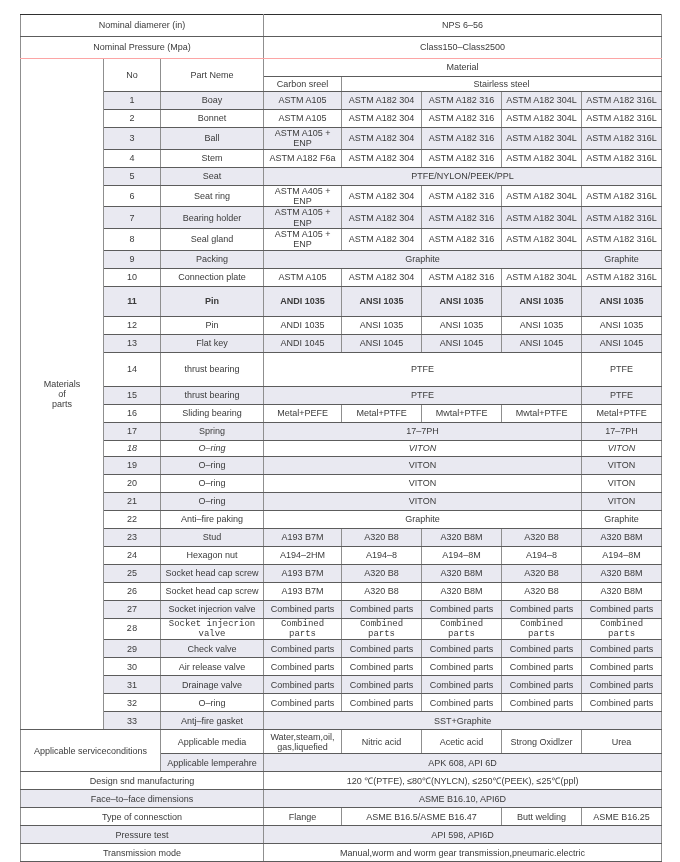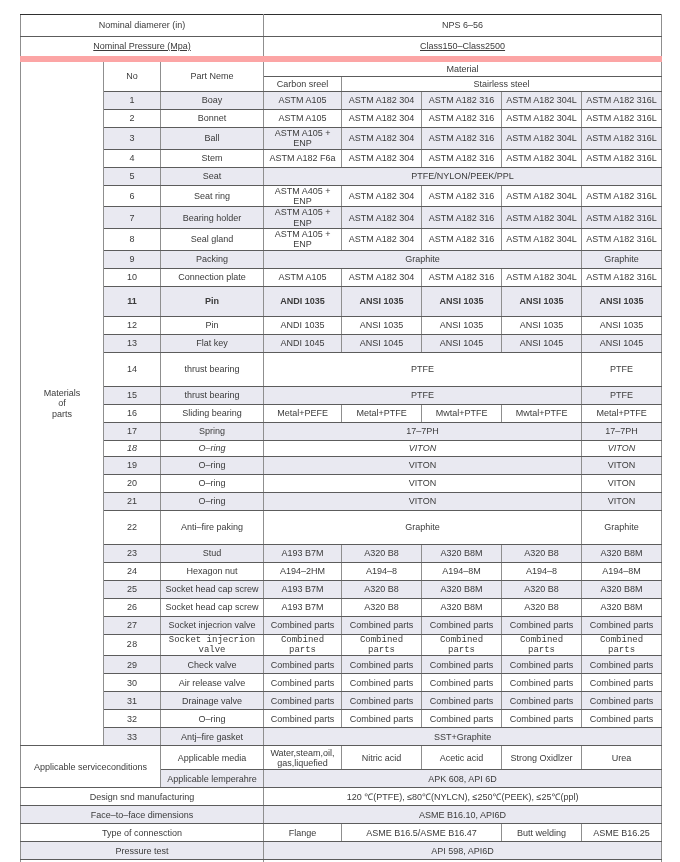--- a/index.html
+++ b/index.html
@@ -20,21 +20,21 @@
     border-top:1px solid #5c5c5c;
     border-bottom:1px solid #5c5c5c;
     font-size:9px;text-align:center;vertical-align:middle;
     padding:0 2px;line-height:1.15;overflow:hidden;
     background:#ffffff;
   }
   tr.alt td{background:#e9e9f1;}
   td.no-l{border-left:none;}
   td.no-r{border-right:none;}
   td.bL2{border-left:2px solid #2f2f2f;}
-  tr.thickb td{border-bottom:6px solid #fca5a5;text-decoration:underline;}
+  tr.thickb td{border-bottom:1px solid #fca5a5;}
   tr.topline td{border-top:1.5px solid #2f2f2f;}
   td.matcell{
     border-right:2px solid #2f2f2f;background:#ffffff;
     font-size:9.5px;white-space:pre-line;line-height:1.5;
     padding-top:36px;
   }
   td.lblc{font-size:9.5px;}
   td.lbll{font-size:9.5px;text-align:left;padding-left:9px;}
   td.media{font-size:8px;white-space:pre-line;line-height:1.2;}
   td.span4{padding-left:70px;}
@@ -230,21 +230,21 @@
           <td>O–ring</td>
           <td class="bL2 span4" colspan="4">VITON</td>
           <td class="no-r">VITON</td>
         </tr>
         <tr class="alt" style="height: 18px;">
           <td class="bL2">21</td>
           <td>O–ring</td>
           <td class="bL2 span4" colspan="4">VITON</td>
           <td class="no-r">VITON</td>
         </tr>
-        <tr style="height: 34px;">
+        <tr style="height: 18px;">
           <td class="bL2">22</td>
           <td>Anti–fire paking</td>
           <td class="bL2 span4" colspan="4">Graphite</td>
           <td class="no-r">Graphite</td>
         </tr>
         <tr class="alt" style="height: 18px;">
           <td class="bL2">23</td>
           <td>Stud</td>
           <td class="bL2">A193 B7M</td>
           <td>A320 B8</td>

